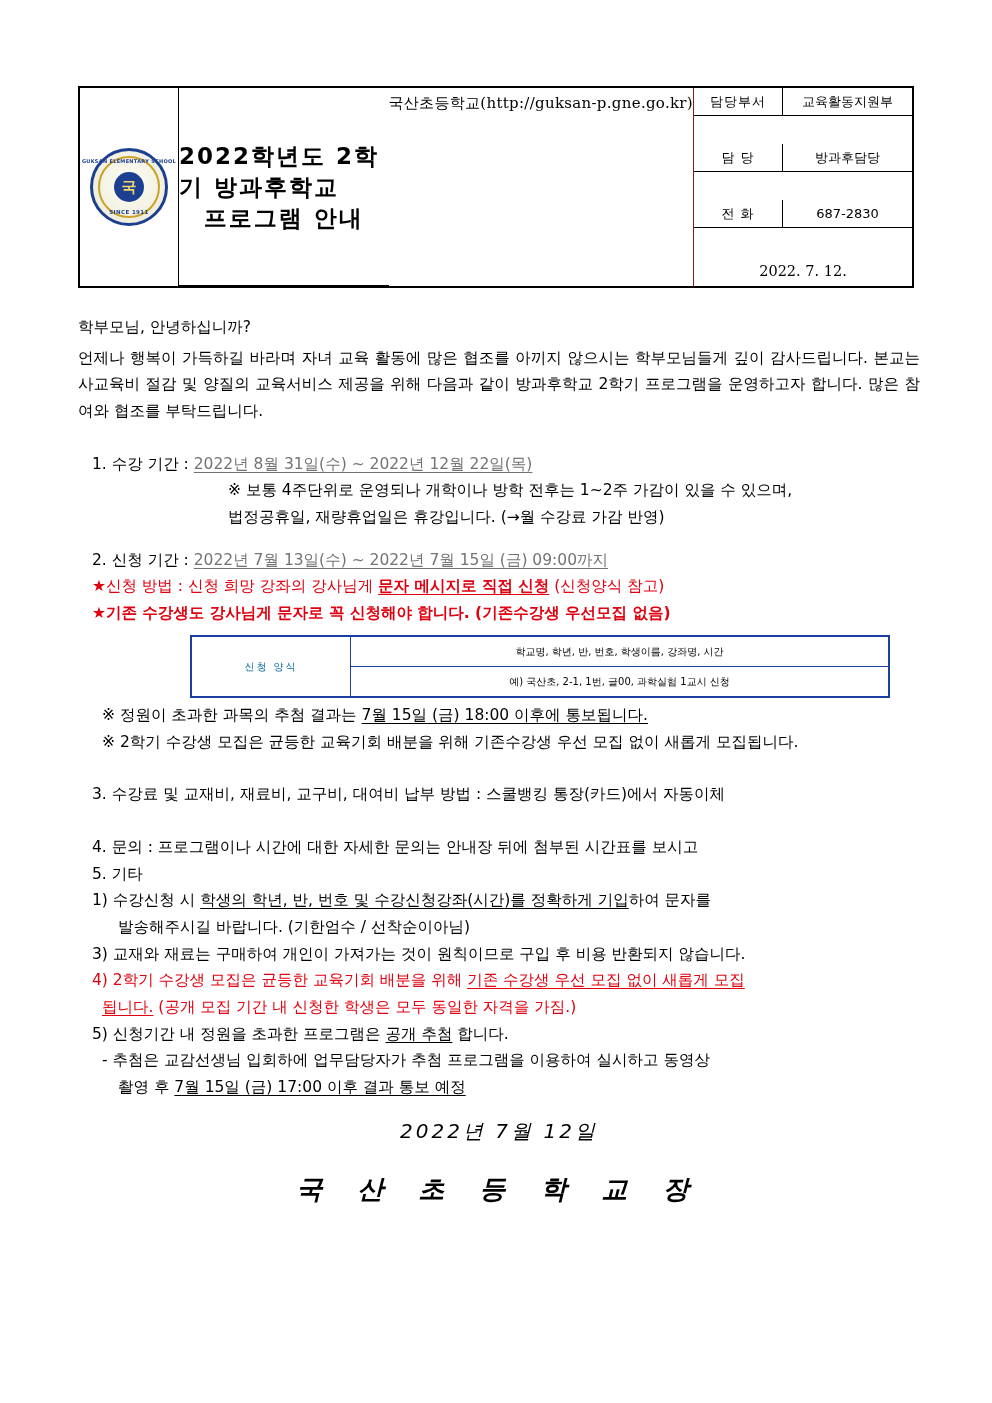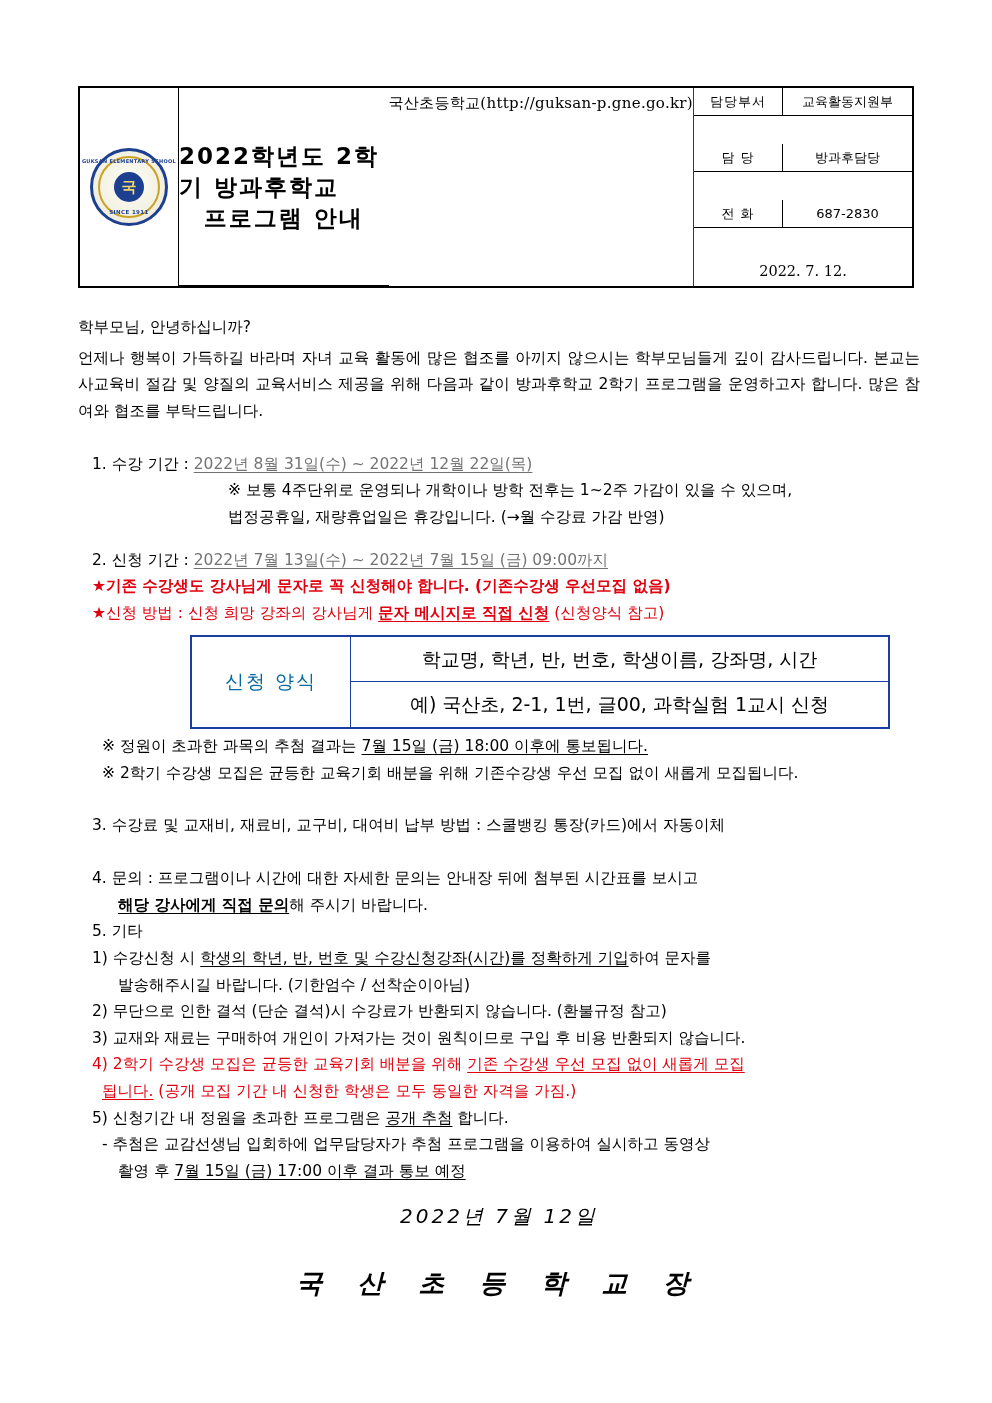--- a/index.html
+++ b/index.html
@@ -179,41 +179,41 @@
   
   .form-table {
     margin: 8px 0 4px 112px;
     width: 700px;
     border: 2px solid #1b3fa0;
     border-collapse: collapse;
   }
   .form-table td {
     border: 1px solid #1b3fa0;
     padding: 6px 4px;
-    font-size: 19px;
+    font-size: 10px;
   }
   .form-label {
     width: 150px;
     text-align: center;
     color: #0369a1;
     letter-spacing: 2px;
   }
   .form-val { text-align: center; }
 
   .signature {
     margin-top: 14px;
     text-align: center;
     font-style: italic;
   }
   .sig-date {
     font-size: 20px;
     letter-spacing: 3px;
   }
   .sig-name {
-    margin-top: 28px;
+    margin-top: 18px;
     font-size: 26px;
     font-weight: bold;
     letter-spacing: 13px;
   }
 </style>
 </head>
 <body>
 
 <div class="page">
 
@@ -263,24 +263,24 @@
     </p>
     <p class="p indent2">※ 보통 4주단위로 운영되나 개학이나 방학 전후는 1~2주 가감이 있을 수 있으며,</p>
     <p class="p indent2">법정공휴일, 재량휴업일은 휴강입니다. (→월 수강료 가감 반영)</p>
 
     <div class="spacer-md"></div>
 
     <p class="p indent1">
       <span>2. 신청 기간 : </span><span class="blue u">2022년 7월 13일(수) ~ 2022년 7월 15일 (금) 09:00까지</span>
     </p>
 
-    <p class="p indent1 red b">★기존 수강생도 강사님게 문자로 꼭 신청해야 합니다. (기존수강생 우선모집 없음)</p>
     <p class="p indent1 red">
       <span>★신청 방법 : 신청 희망 강좌의 강사님게 </span><span class="b u">문자 메시지로 직접 신청</span><span> (신청양식 참고)</span>
     </p>
+    <p class="p indent1 red b">★기존 수강생도 강사님게 문자로 꼭 신청해야 합니다. (기존수강생 우선모집 없음)</p>
 
     <table class="form-table">
       <tbody>
           <tr>
         <td class="form-label" rowspan="2">신청 양식</td>
         <td class="form-val">학교명, 학년, 반, 번호, 학생이름, 강좌명, 시간</td>
       </tr>
       <tr>
         <td class="form-val">예) 국산초, 2-1, 1번, 글00, 과학실험 1교시 신청</td>
       </tr>
@@ -292,32 +292,28 @@
     </p>
     <p class="p indent3">※ 2학기 수강생 모집은 균등한 교육기회 배분을 위해 기존수강생 우선 모집 없이 새롭게 모집됩니다.</p>
 
     <div class="spacer-lg"></div>
 
     <p class="p indent1">3. 수강료 및 교재비, 재료비, 교구비, 대여비 납부 방법 : 스쿨뱅킹 통장(카드)에서 자동이체</p>
 
     <div class="spacer-lg"></div>
 
     <p class="p indent1">4. 문의 : 프로그램이나 시간에 대한 자세한 문의는 안내장 뒤에 첨부된 시간표를 보시고</p>
-    <p class="p indent4">
-      <span class="b u">해당 강사에게 직접 문의</span><span>해 주시기 바랍니다.</span>
-    </p>
 
     <p class="p indent1">5. 기타</p>
 
     <p class="p indent1">
       <span>1) 수강신청 시 </span><span class="u">학생의 학년, 반, 번호 및 수강신청강좌(시간)를 정확하게 기입</span><span>하여 문자를</span>
     </p>
     <p class="p indent4">발송해주시길 바랍니다. (기한엄수 / 선착순이아님)</p>
 
-    <p class="p indent1">2) 무단으로 인한 결석 (단순 결석)시 수강료가 반환되지 않습니다. (환불규정 참고)</p>
     <p class="p indent1">3) 교재와 재료는 구매하여 개인이 가져가는 것이 원칙이므로 구입 후 비용 반환되지 않습니다.</p>
 
     <p class="p indent1 red">
       <span>4) 2학기 수강생 모집은 균등한 교육기회 배분을 위해 </span><span class="u">기존 수강생 우선 모집 없이 새롭게 모집</span>
     </p>
     <p class="p indent3 red">
       <span class="u">됩니다.</span><span> (공개 모집 기간 내 신청한 학생은 모두 동일한 자격을 가짐.)</span>
     </p>
 
     <p class="p indent1">

